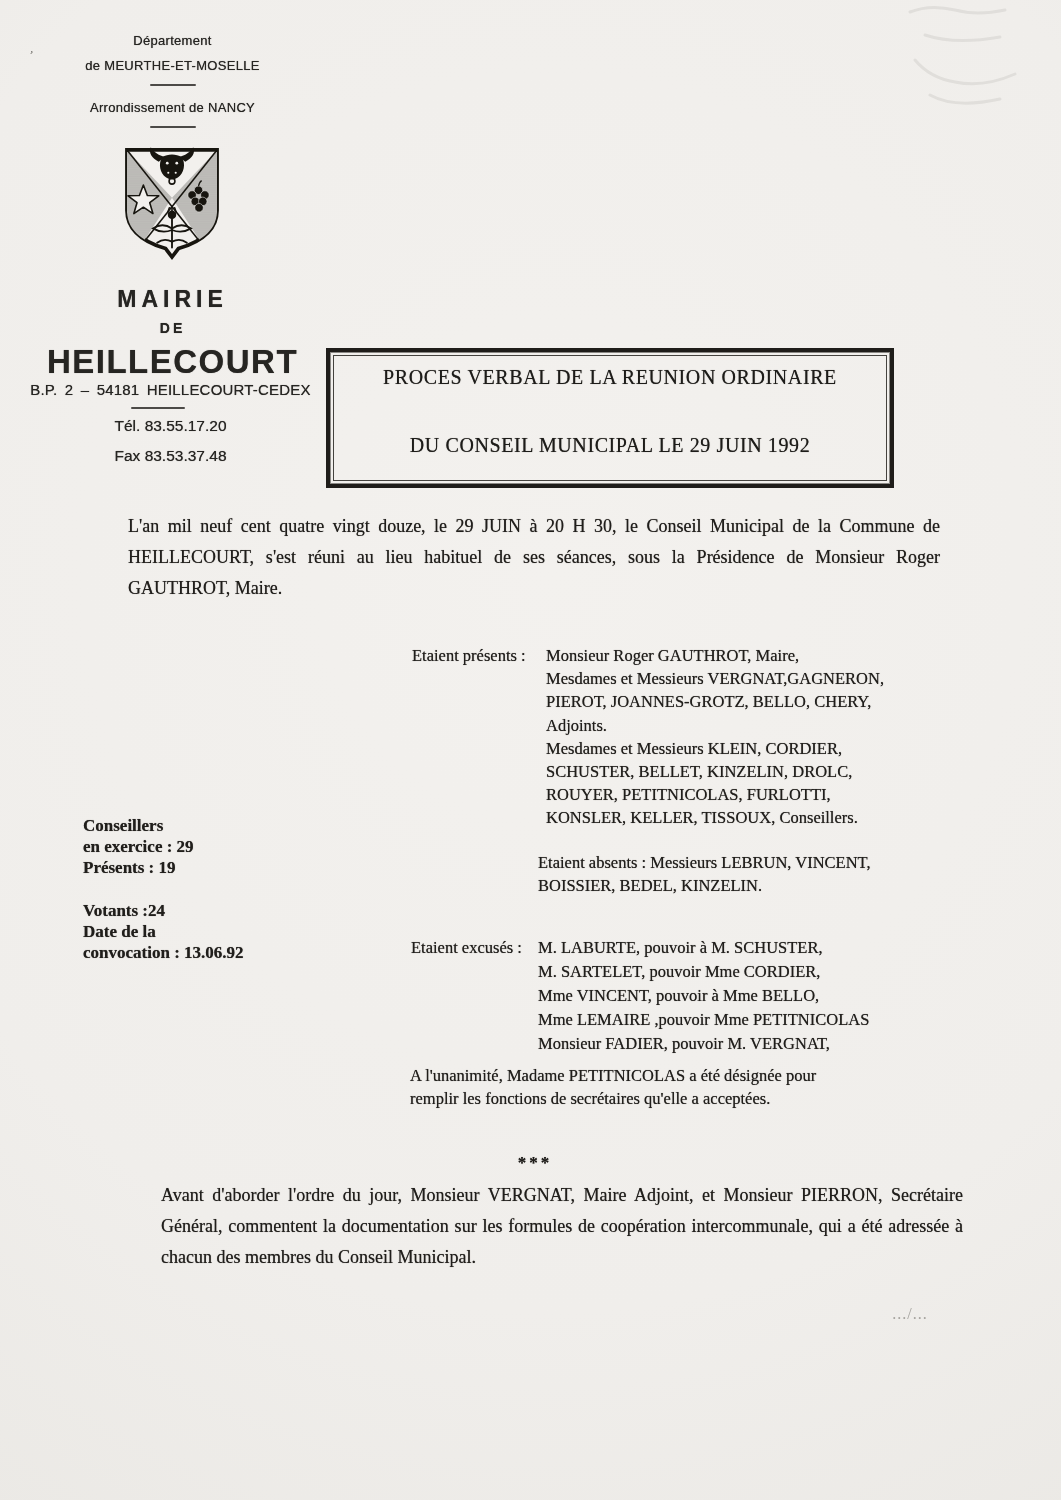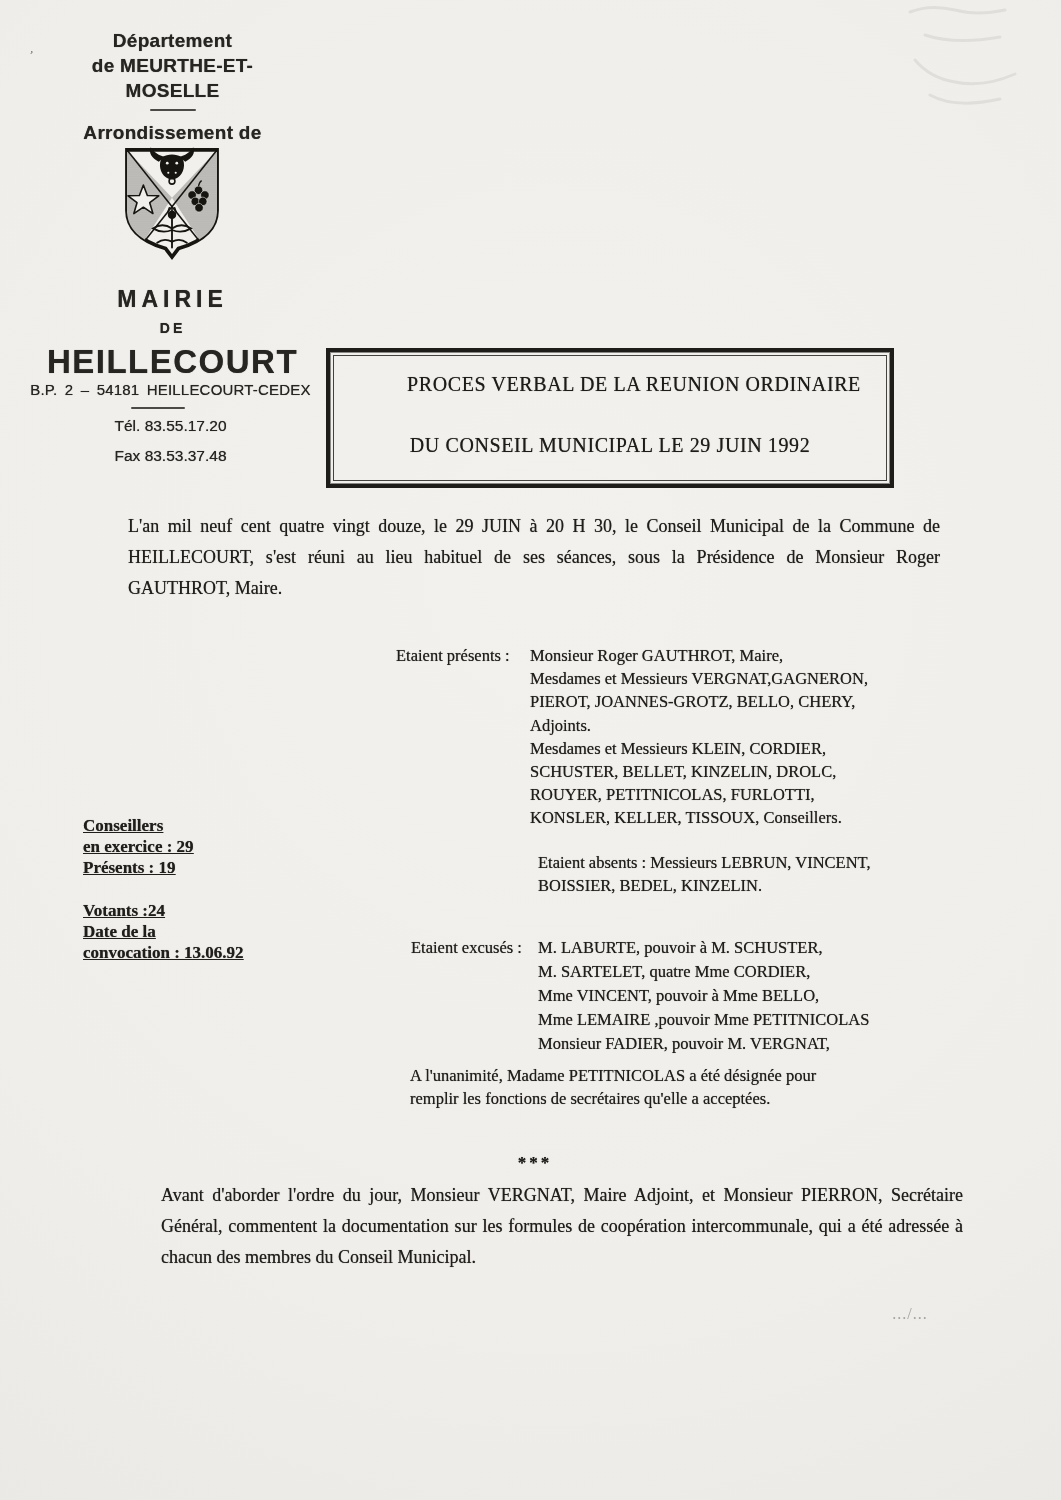--- a/index.html
+++ b/index.html
@@ -14,51 +14,51 @@
     font-family:"Liberation Serif", serif;
     color:#201e1b;
   }
   .abs{position:absolute;}
   .sans{font-family:"Liberation Sans", sans-serif;color:#262522;}
   .ink{text-shadow:0 0 0.7px rgba(32,30,27,0.75);}
   .center{text-align:center;}
   .rule{height:2px;background:#4c4a47;border-radius:1px;}
 
   
-  .dept{left:70px;top:28px;width:205px;font-size:19px;line-height:25px;letter-spacing:.3px;font-weight:bold;}
+  .dept{left:70px;top:28px;width:205px;font-size:13px;line-height:25px;letter-spacing:.3px;}
   .dept .rule{width:46px;margin:6px auto 9px auto;}
   .arr-rule{width:46px;margin:8px auto 0 auto;}
 
   .mairie{left:55px;top:286px;width:235px;}
   .mairie-1{font-size:23px;font-weight:bold;letter-spacing:5px;}
   .mairie-2{font-size:14px;font-weight:bold;letter-spacing:3px;margin-top:7px;}
   .mairie-3{font-size:33px;font-weight:bold;letter-spacing:1.5px;margin-top:7px;margin-left:-50px;width:335px;}
   .address{left:8px;top:381px;width:325px;font-size:15px;word-spacing:3px;letter-spacing:.2px;}
   .addr-rule{left:131px;top:407px;width:54px;height:1.5px;}
   .tel{left:8px;top:417px;width:325px;font-size:15.5px;}
   .fax{left:8px;top:447px;width:325px;font-size:15.5px;}
 
   
   .title-box{left:326px;top:348px;width:560px;height:132px;border:4px solid #1f1d1a;box-shadow:0 0 0 1px #8b8985 inset;}
   .title-inner{position:absolute;inset:3px;border:1px solid #45433f;}
   .tb-line{position:absolute;width:100%;text-align:center;font-size:20px;letter-spacing:.6px;color:#1d1c19;}
-  .tb-1{top:21px;padding-left:24px;}
+  .tb-1{top:14px;}
   .tb-2{top:82px;}
 
   
   .para{font-size:18px;line-height:31px;text-align:justify;}
   .intro{left:128px;top:511px;width:812px;}
   .closing{left:133px;top:1180px;width:802px;margin-left:28px;}
 
   .att{font-size:16.5px;line-height:23.2px;}
   .row{display:flex;}
   .lbl{flex:0 0 auto;}
-  .presents{left:396px;top:644px;width:520px;}
+  .presents{left:412px;top:644px;width:520px;}
   .presents .lbl{width:134px;}
-  .margin-info{left:83px;top:815px;font-size:17px;font-weight:bold;line-height:21px;text-decoration:underline;}
+  .margin-info{left:83px;top:815px;font-size:17px;font-weight:bold;line-height:21px;}
   .mi-gap{height:22px;}
   .absents{left:538px;top:851px;width:395px;}
   .excuses{left:411px;top:936px;width:540px;}
   .excuses .att-lines{line-height:24px;}
   .excuses .lbl{width:127px;}
   .secretary{left:410px;top:1064px;width:480px;font-size:16.5px;line-height:23px;}
 
   .stars{left:480px;top:1153px;width:110px;font-weight:bold;font-size:17px;letter-spacing:3px;color:#1c1a17;}
   .continuation{left:855px;top:1305px;width:110px;font-size:16px;color:#a5a39e;letter-spacing:1px;}
 
@@ -184,21 +184,21 @@
 
   <div class="abs att absents">
     <div class="ink"><span>Etaient absents :</span> <span>Messieurs LEBRUN, VINCENT,</span></div>
     <div class="ink">BOISSIER, BEDEL, KINZELIN.</div>
   </div>
 
   <div class="abs att excuses row">
     <div class="lbl ink">Etaient excusés :</div>
     <div class="att-lines">
       <div class="ink">M. LABURTE, pouvoir à M. SCHUSTER,</div>
-      <div class="ink">M. SARTELET, quatre Mme CORDIER,</div>
+      <div class="ink">M. SARTELET, pouvoir Mme CORDIER,</div>
       <div class="ink">Mme VINCENT, pouvoir à Mme BELLO,</div>
       <div class="ink">Mme LEMAIRE ,pouvoir Mme PETITNICOLAS</div>
       <div class="ink">Monsieur FADIER, pouvoir M. VERGNAT,</div>
     </div>
   </div>
 
   <div class="abs secretary">
     <div class="ink">A l'unanimité, Madame PETITNICOLAS a été désignée pour</div>
     <div class="ink">remplir les fonctions de secrétaires qu'elle a acceptées.</div>
   </div>

